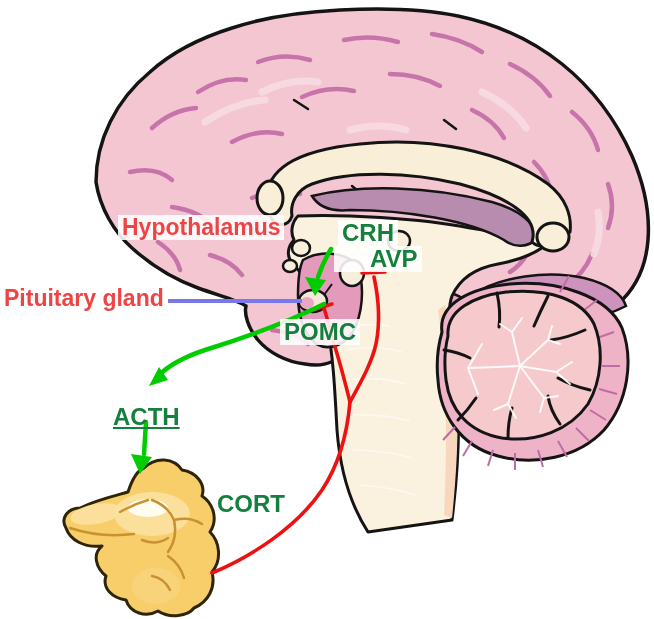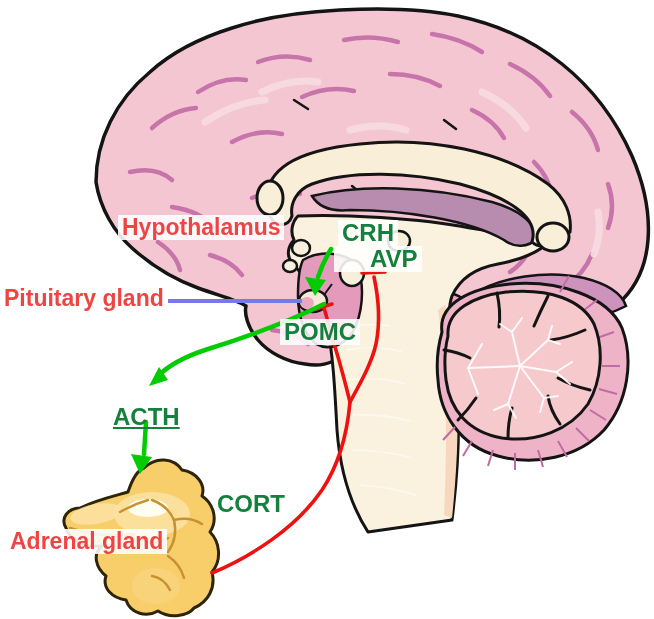--- a/index.html
+++ b/index.html
@@ -240,15 +240,14 @@
   </g>
 </svg>
 
 <div class="lbl blue" style="left:118px; top:215px;">Hypothalamus</div>
 <div class="lbl black" style="left:338px; top:220px;">CRH</div>
 <div class="lbl black" style="left:334px; top:246px;padding-left:36px;">AVP</div>
 <div class="lbl blue nobg" style="left:0px; top:286px;">Pituitary gland</div>
 <div class="lbl black" style="left:235px; top:319px;margin-left:45px;">POMC</div>
 <div class="lbl black nobg" style="left:109px; top:404px;text-decoration:underline;">ACTH</div>
 <div class="lbl black nobg" style="left:213px; top:491px;">CORT</div>
-<div class="lbl blue" style="left:6px;  top:529px;">Adrenal gland</div>
 
 </div>
 
 </body></html>

